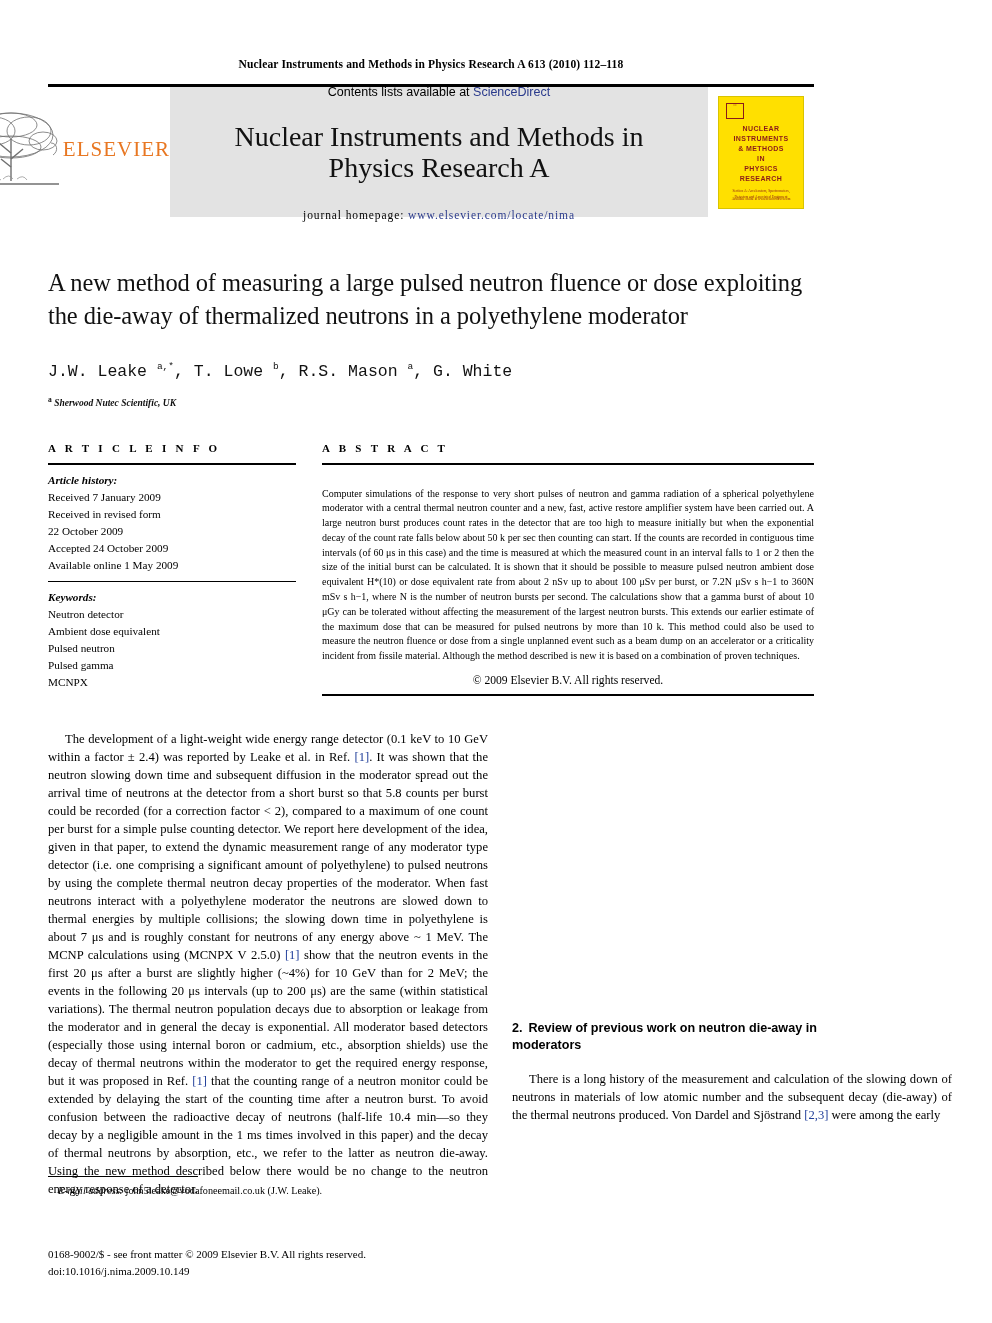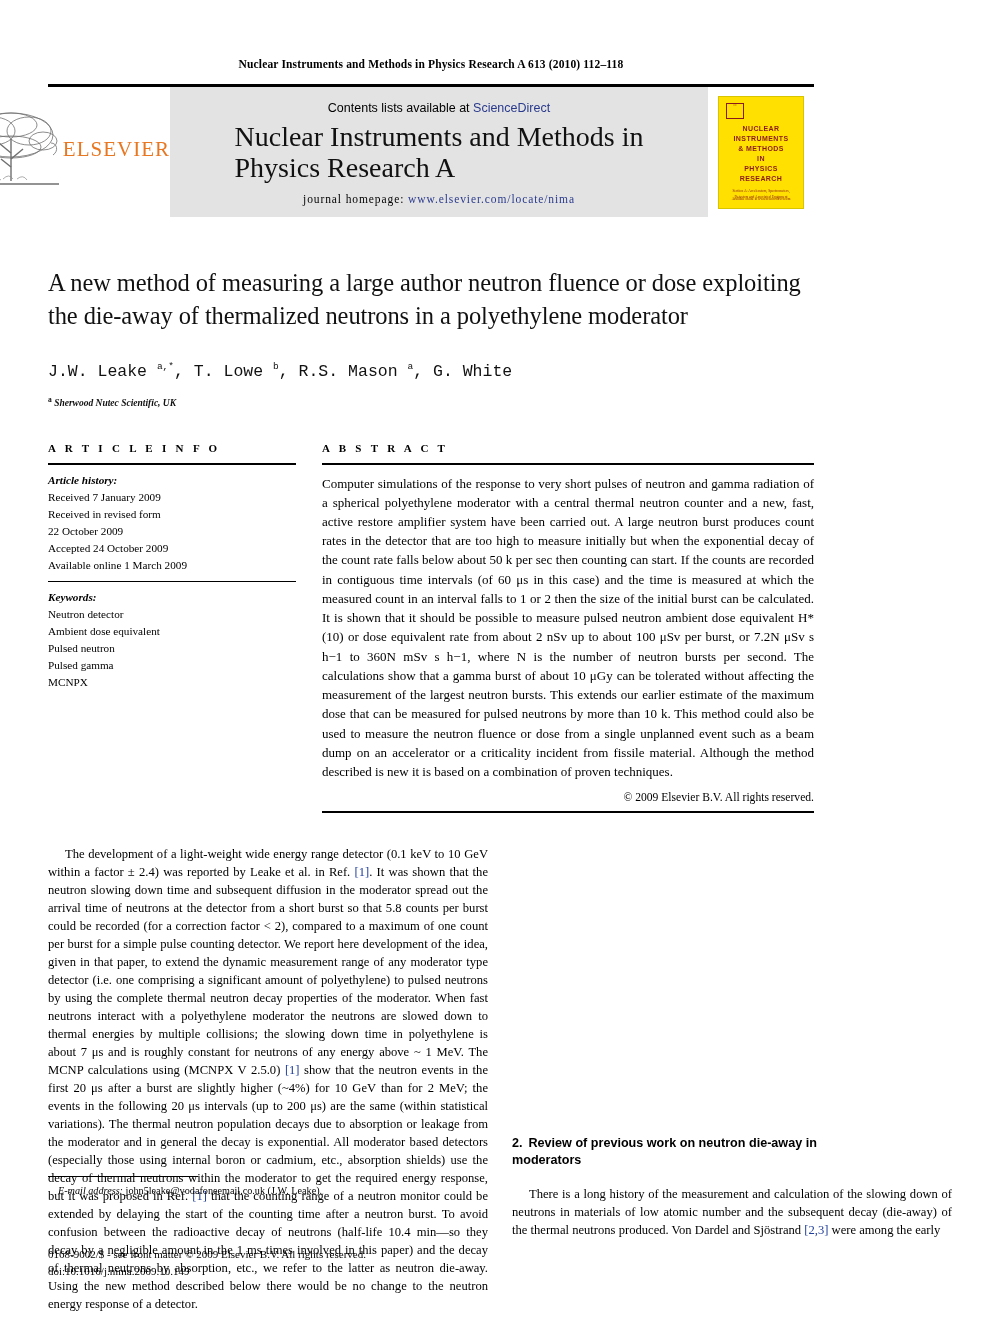--- a/index.html
+++ b/index.html
@@ -77,23 +77,23 @@
     font-family: "Liberation Sans", sans-serif;
     font-size: 12.5px;
     color: #000;
     margin-bottom: 6px;
   }
   .sd-link { color: #2A3A8C; }
   .journal-title {
     font-family: "Liberation Serif", serif;
     font-size: 28px;
     line-height: 1.12;
-    text-align: left;
+    text-align: center;
     color: #111;
-    margin: 0;
+    margin: 16px;
     font-weight: normal;
   }
   .homepage-line {
     font-family: Liberation Serif, serif;
     font-size: 11.5px;
     letter-spacing: 0.9px;
     margin-top: 10px;
     color: #000;
   }
   .homepage-url { color: #2A3A8C; }
@@ -200,27 +200,27 @@
   .info-body {
     font-family: "Liberation Serif", serif;
     font-size: 11.2px;
     line-height: 1.52;
     padding-top: 7px;
     padding-bottom: 7px;
   }
   .info-body .ital { font-style: italic; font-weight: bold; }
   .abstract-body {
     font-family: "Liberation Serif", serif;
-    font-size: 13px;
+    font-size: 10px;
     line-height: 1.48;
     text-align: justify;
-    padding-top: 9px;
+    padding-top: 22px;
   }
   .copyright-line {
-    text-align: right;
+    text-align: center;
     font-size: 11.6px;
     margin-top: 10px;
     margin-bottom: 7px;
   }
 
   
   .body-cols {
     display: flex;
     margin: 32px 48px 0 48px;
   }
@@ -340,41 +340,41 @@
           </div>
           <div class="cover-sub">Section A: Accelerators, Spectrometers, Detectors and Associated Equipment</div>
           <div class="cover-foot">Available online at www.sciencedirect.com</div>
         </div>
       </div>
 
     </div>
   </div>
 
   <div class="title-block">
-    <h1 class="paper-title">A new method of measuring a large author neutron fluence or dose exploiting the die-away of thermalized neutrons in a polyethylene moderator</h1>
+    <h1 class="paper-title">A new method of measuring a large pulsed neutron fluence or dose exploiting the die-away of thermalized neutrons in a polyethylene moderator</h1>
     <div class="authors">
       J.W. Leake <sup>a,*</sup>, T. Lowe <sup>b</sup>, R.S. Mason <sup>a</sup>, G. White
     </div>
     <div class="affiliations">
       <div><sup>a</sup> <span>Sherwood Nutec Scientific, UK</span></div>
     </div>
   </div>
 
   <div class="info-abstract">
 
     <div class="col-info">
       <div class="sec-head">A R T I C L E   I N F O</div>
       <div class="rule-thick"></div>
       <div class="info-body">
         <div class="ital">Article history:</div>
         <div>Received 7 January 2009</div>
         <div>Received in revised form</div>
         <div>22 October 2009</div>
         <div>Accepted 24 October 2009</div>
-        <div>Available online 1 March 2009</div>
+        <div>Available online 1 May 2009</div>
       </div>
       <div class="rule-thin"></div>
       <div class="info-body">
         <div class="ital">Keywords:</div>
         <div>Neutron detector</div>
         <div>Ambient dose equivalent</div>
         <div>Pulsed neutron</div>
         <div>Pulsed gamma</div>
         <div>MCNPX</div>
       </div>

